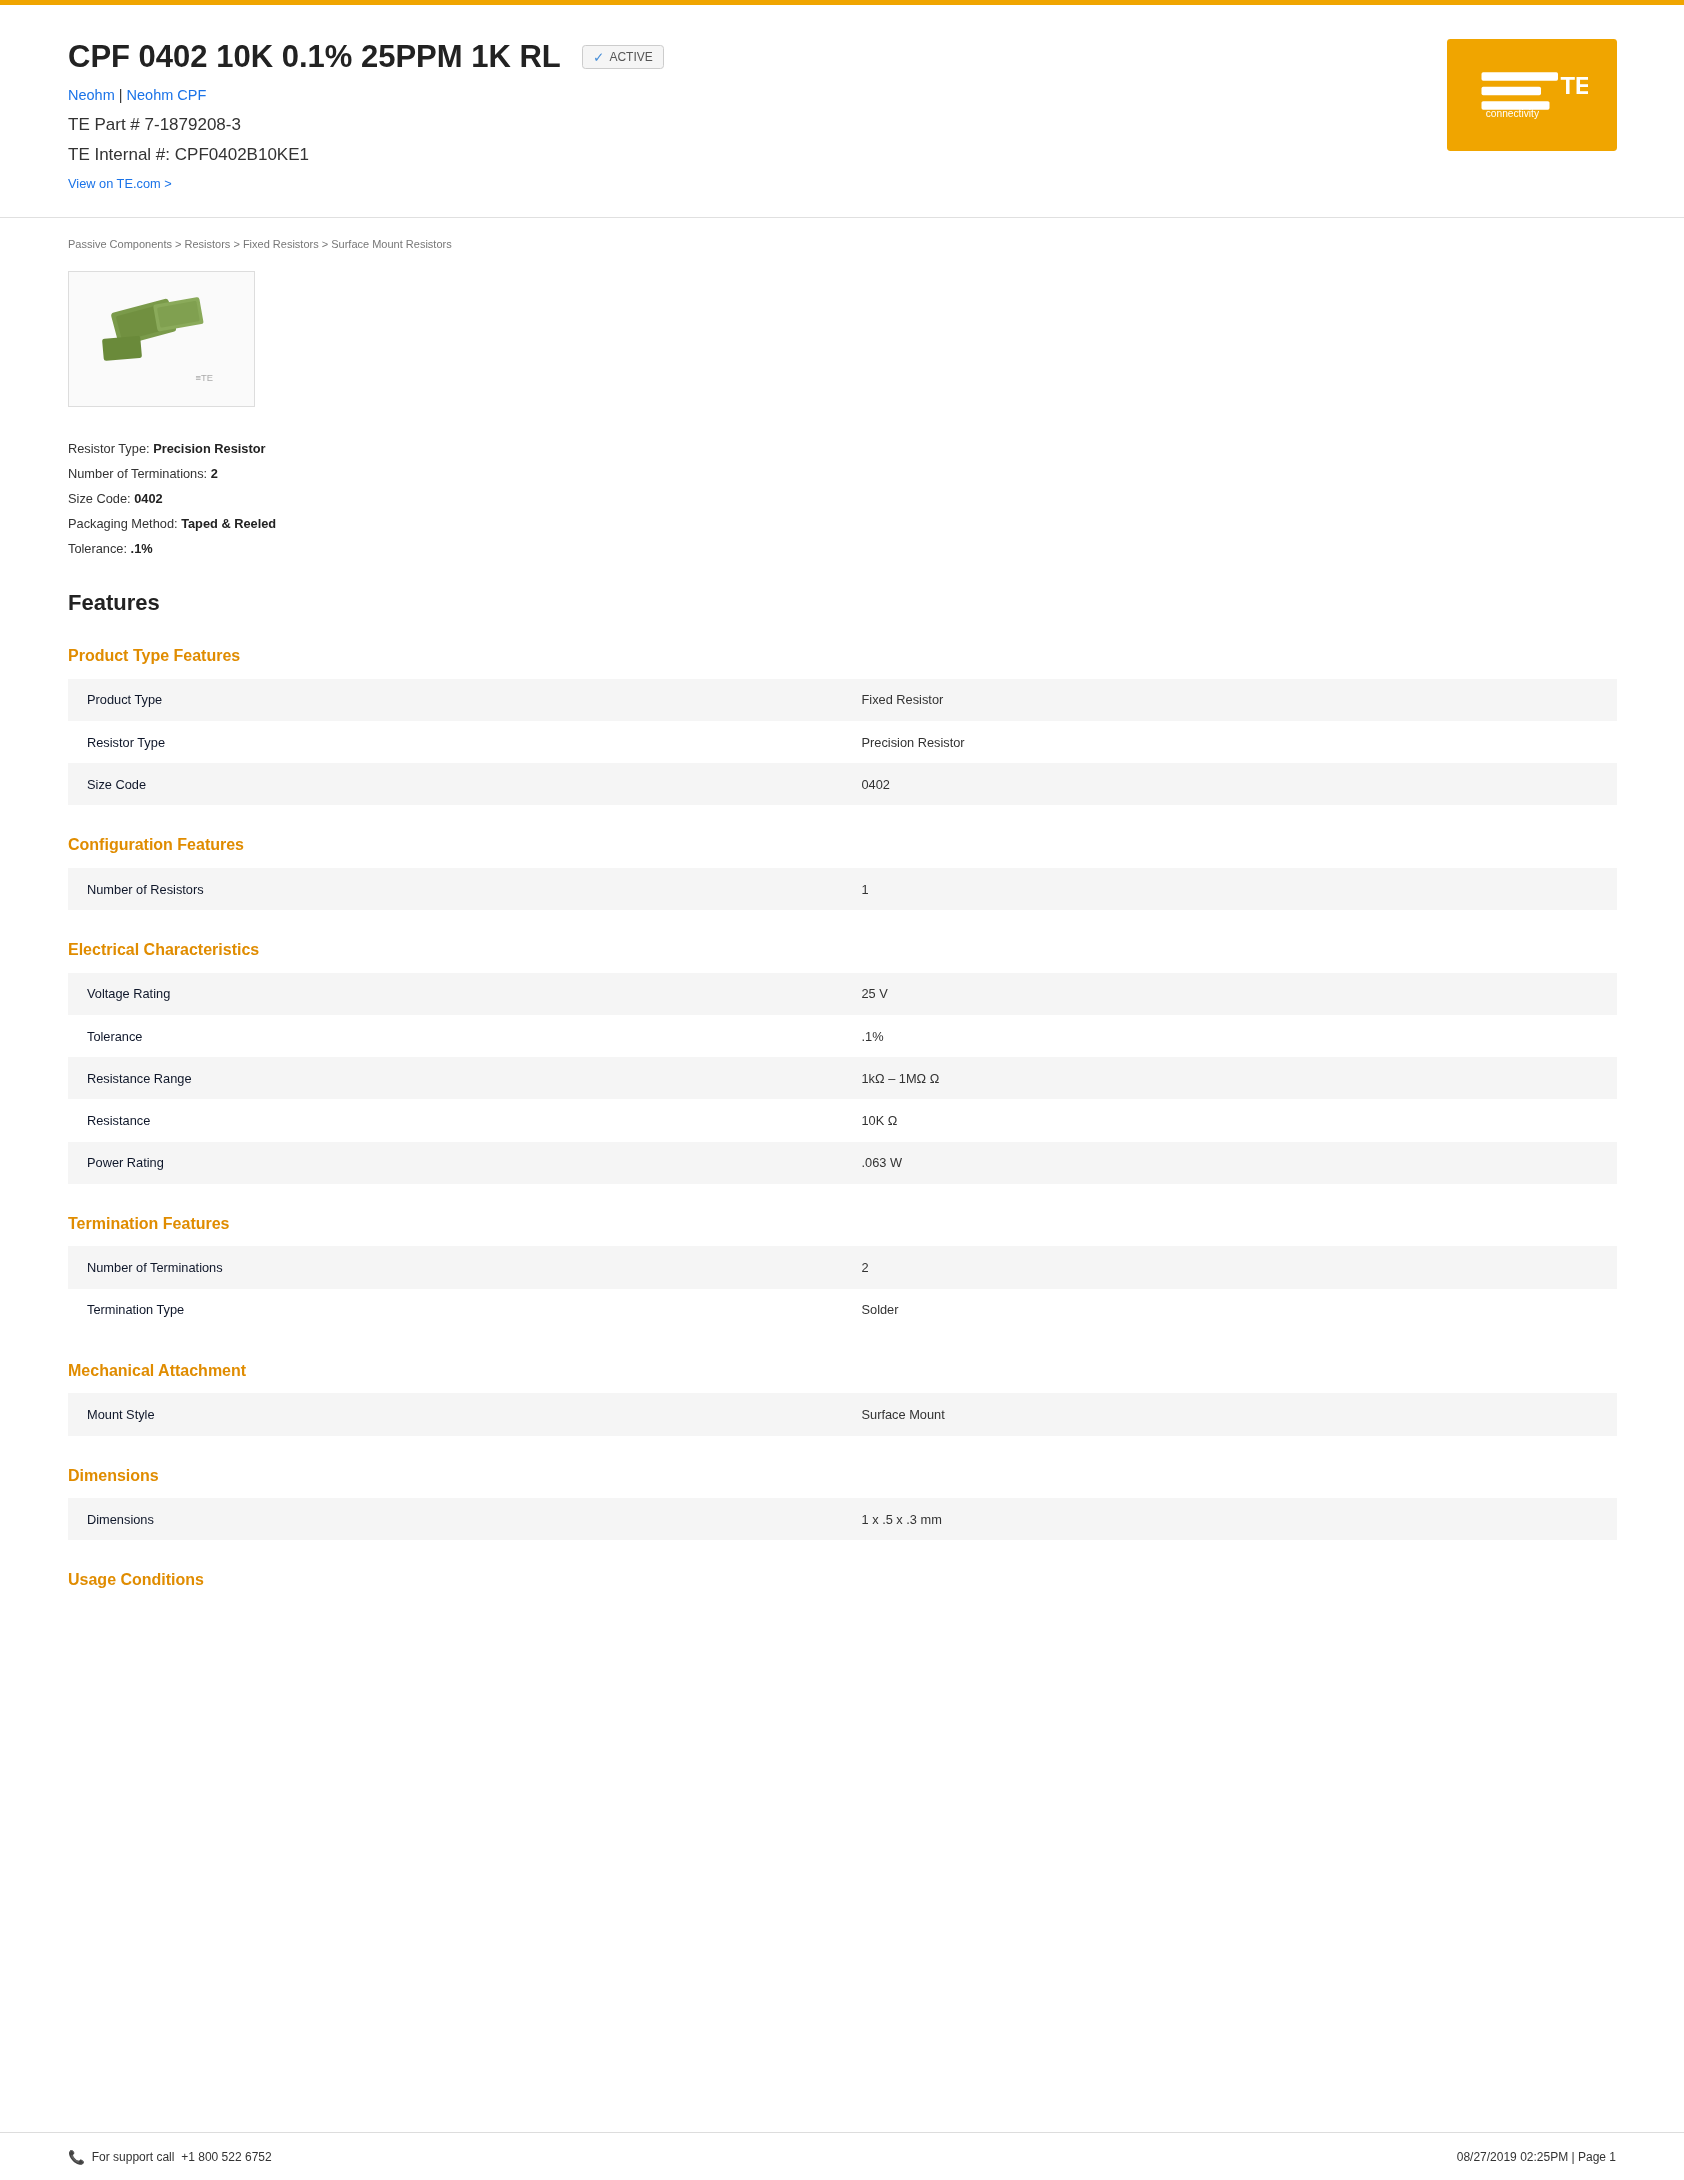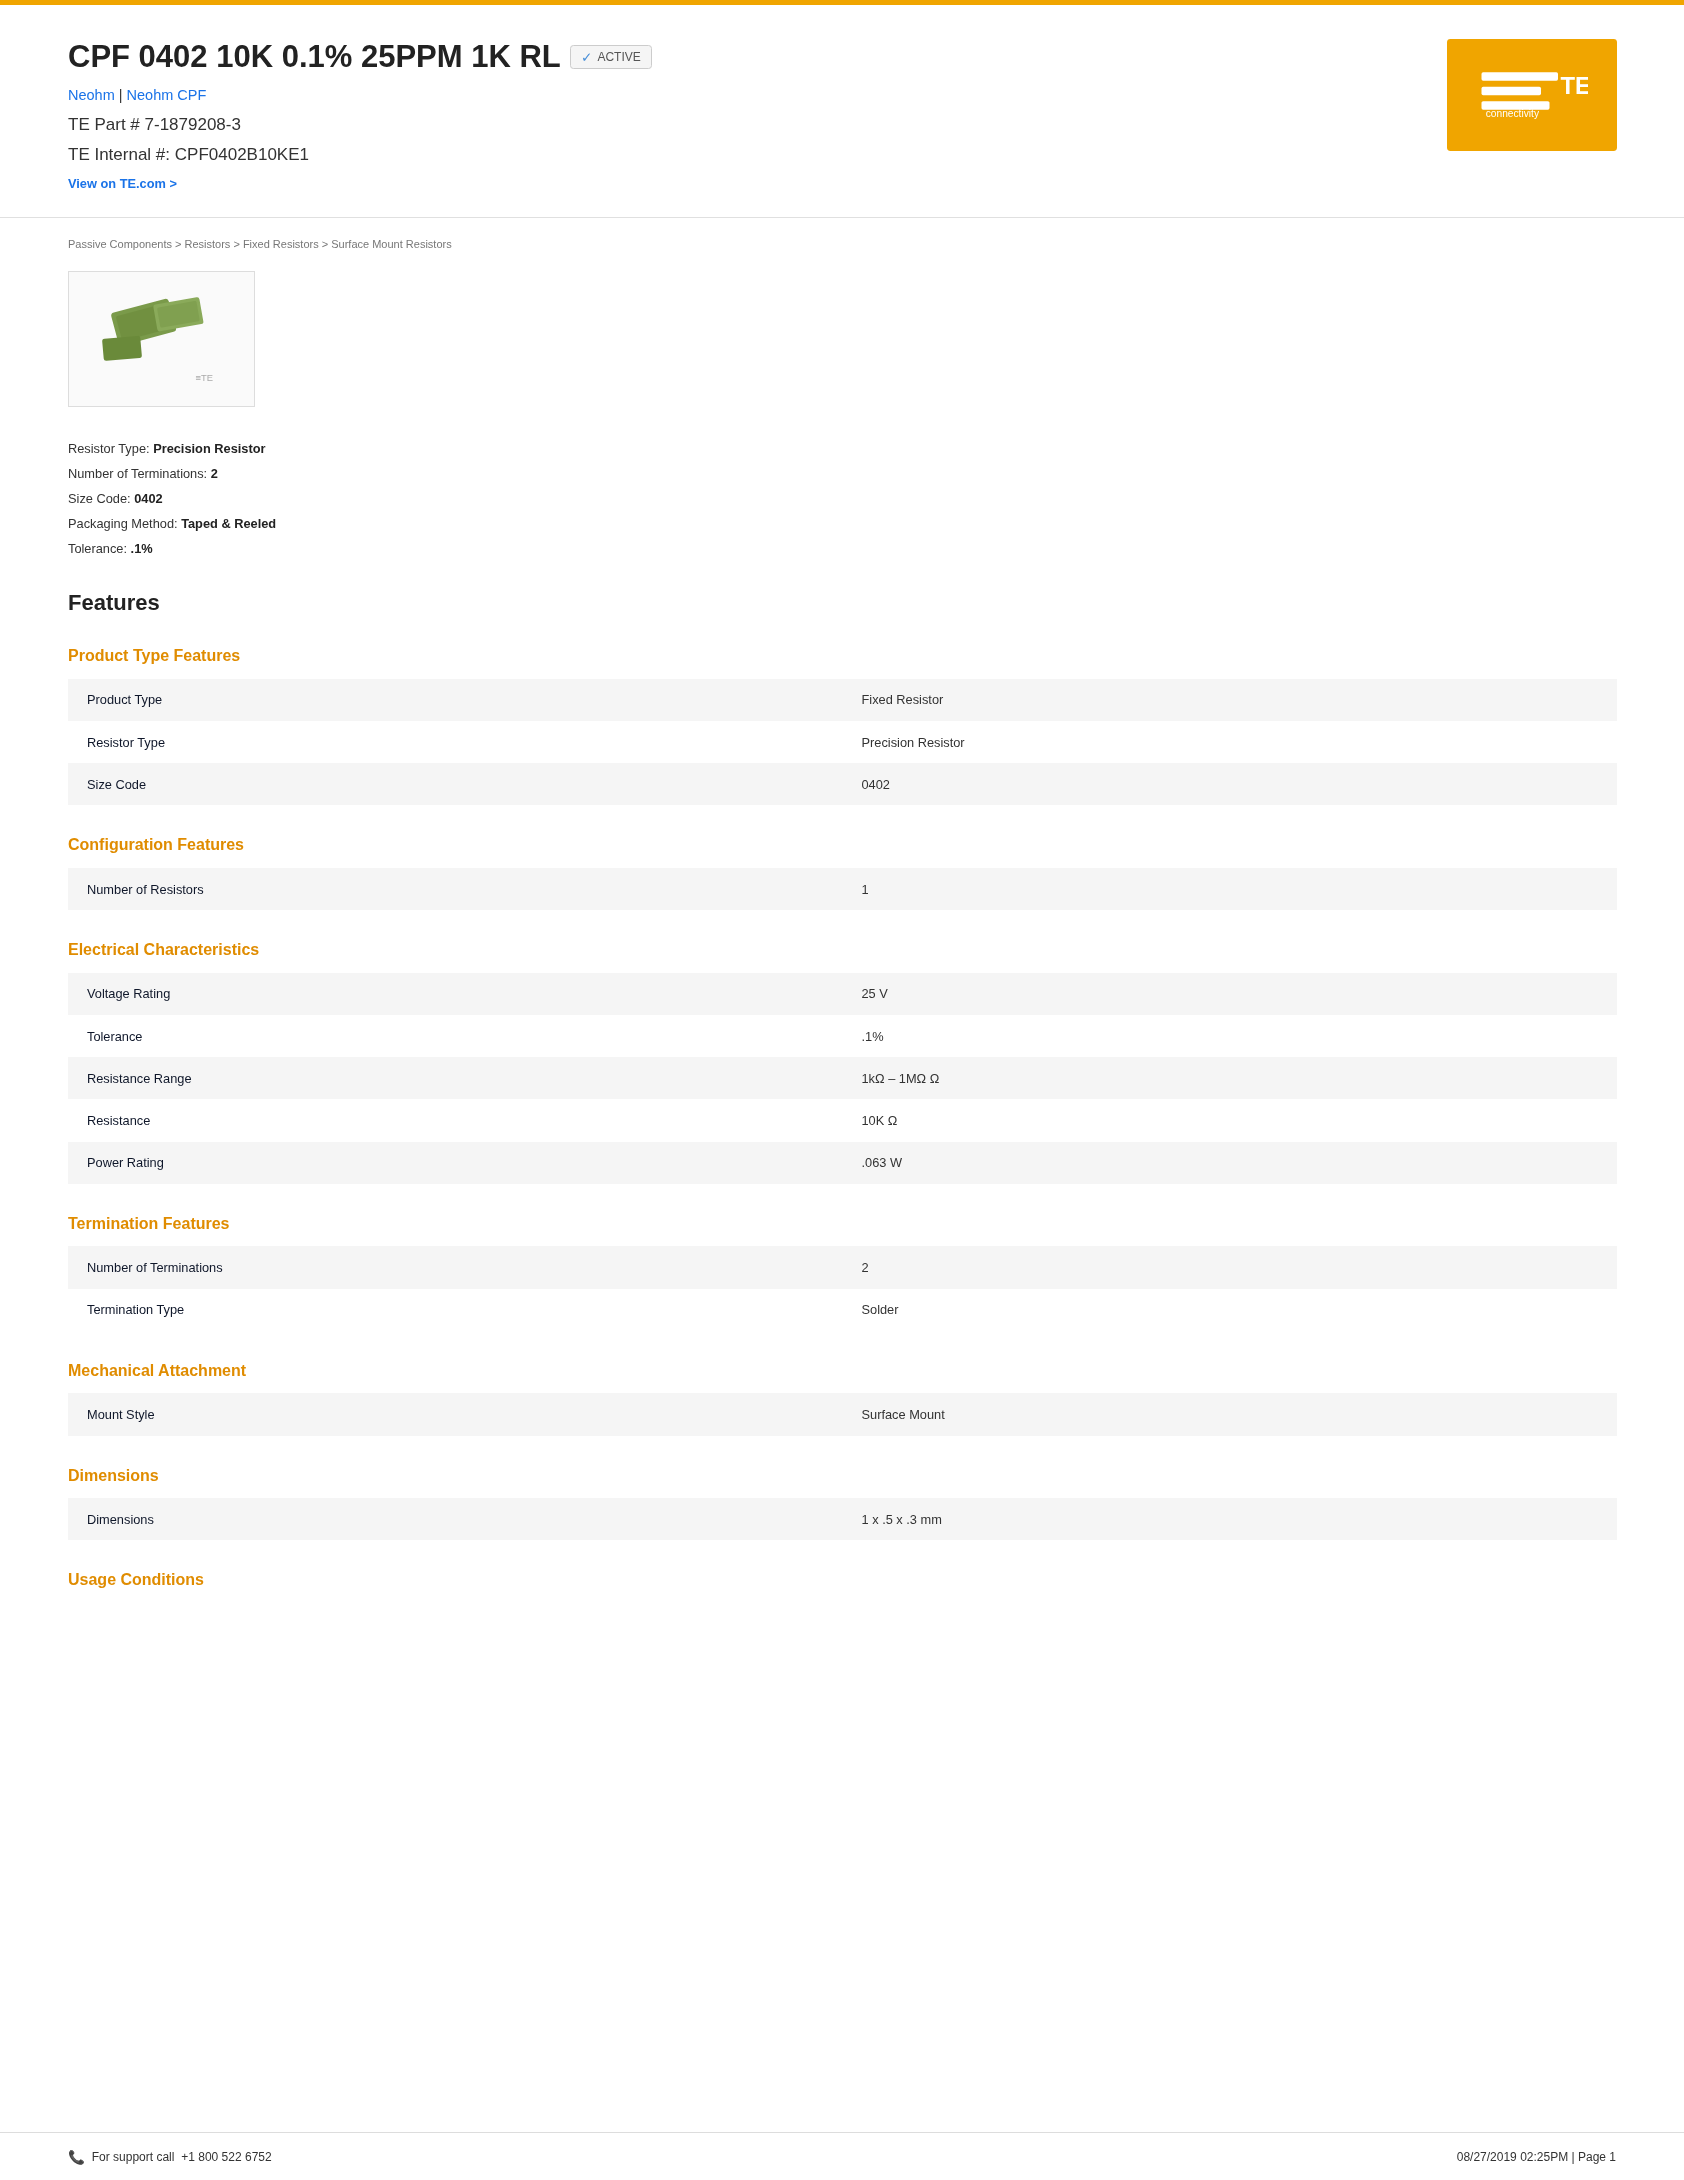--- a/index.html
+++ b/index.html
@@ -28,21 +28,21 @@
     }
 
     .header-left {}
 
     .product-title {
       font-size: 31px;
       font-weight: bold;
       color: #222;
       display: flex;
       align-items: center;
-      gap: 9px;
+      gap: 21px;
       margin-bottom: 12px;
     }
 
     .active-badge {
       display: inline-flex;
       align-items: center;
       gap: 5.1px;
       background: #f5f5f5;
       border: 0.9px solid #ccc;
       border-radius: 3.4px;
@@ -72,21 +72,20 @@
       color: #333;
       line-height: 1.8;
     }
 
     .view-link {
       color: #1a73e8;
       text-decoration: none;
       font-size: 12.8px;
       display: inline-block;
       margin-top: 5.1px;
-      font-weight: bold;
     }
 
     .te-logo {
       background: #f0a500;
       width: 170px;
       height: 112px;
       display: flex;
       align-items: center;
       justify-content: center;
       border-radius: 3.4px;

